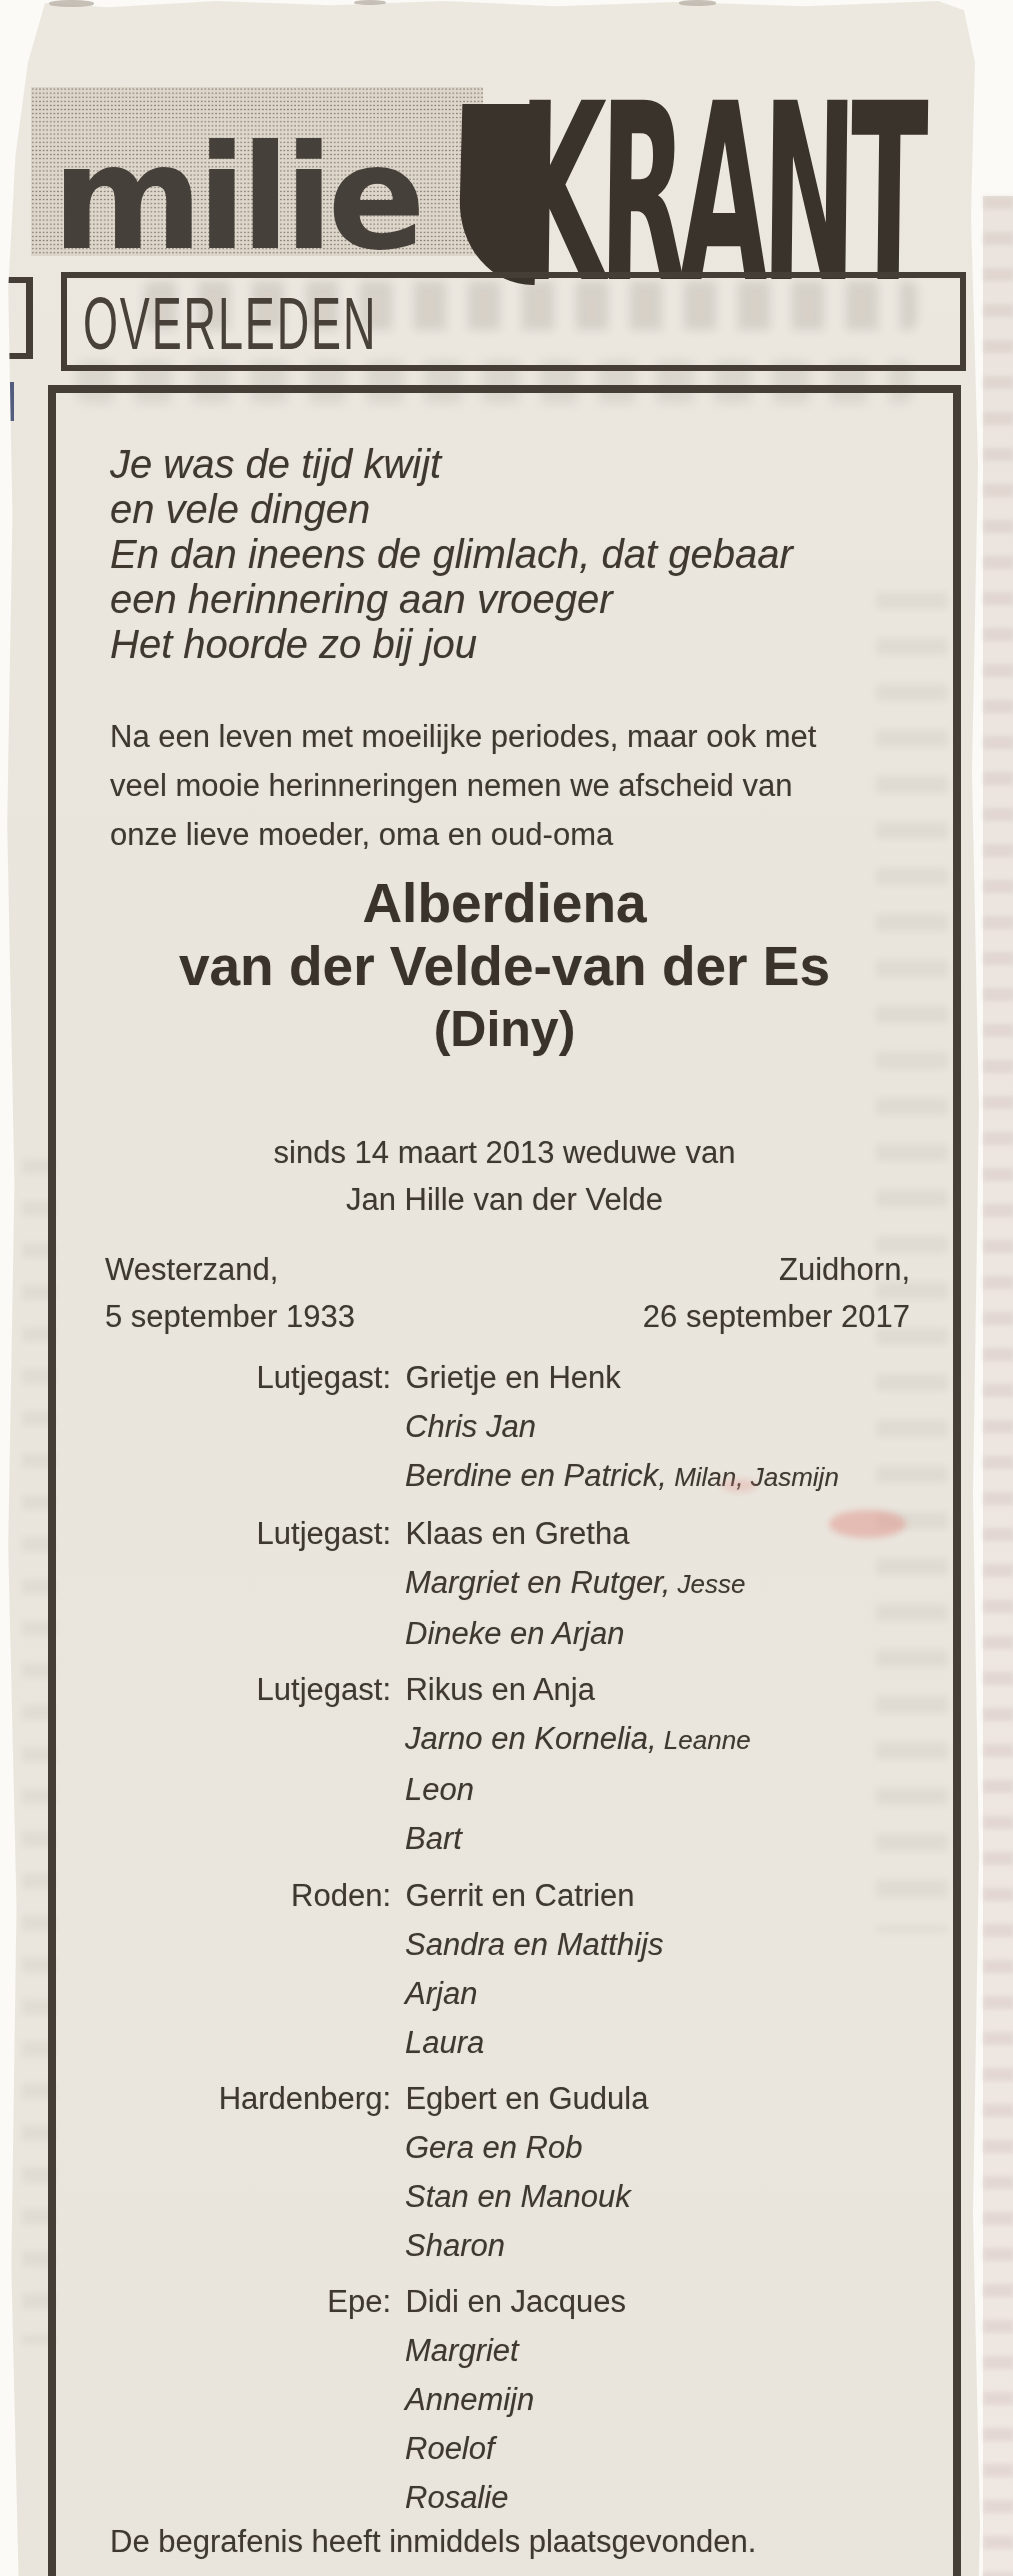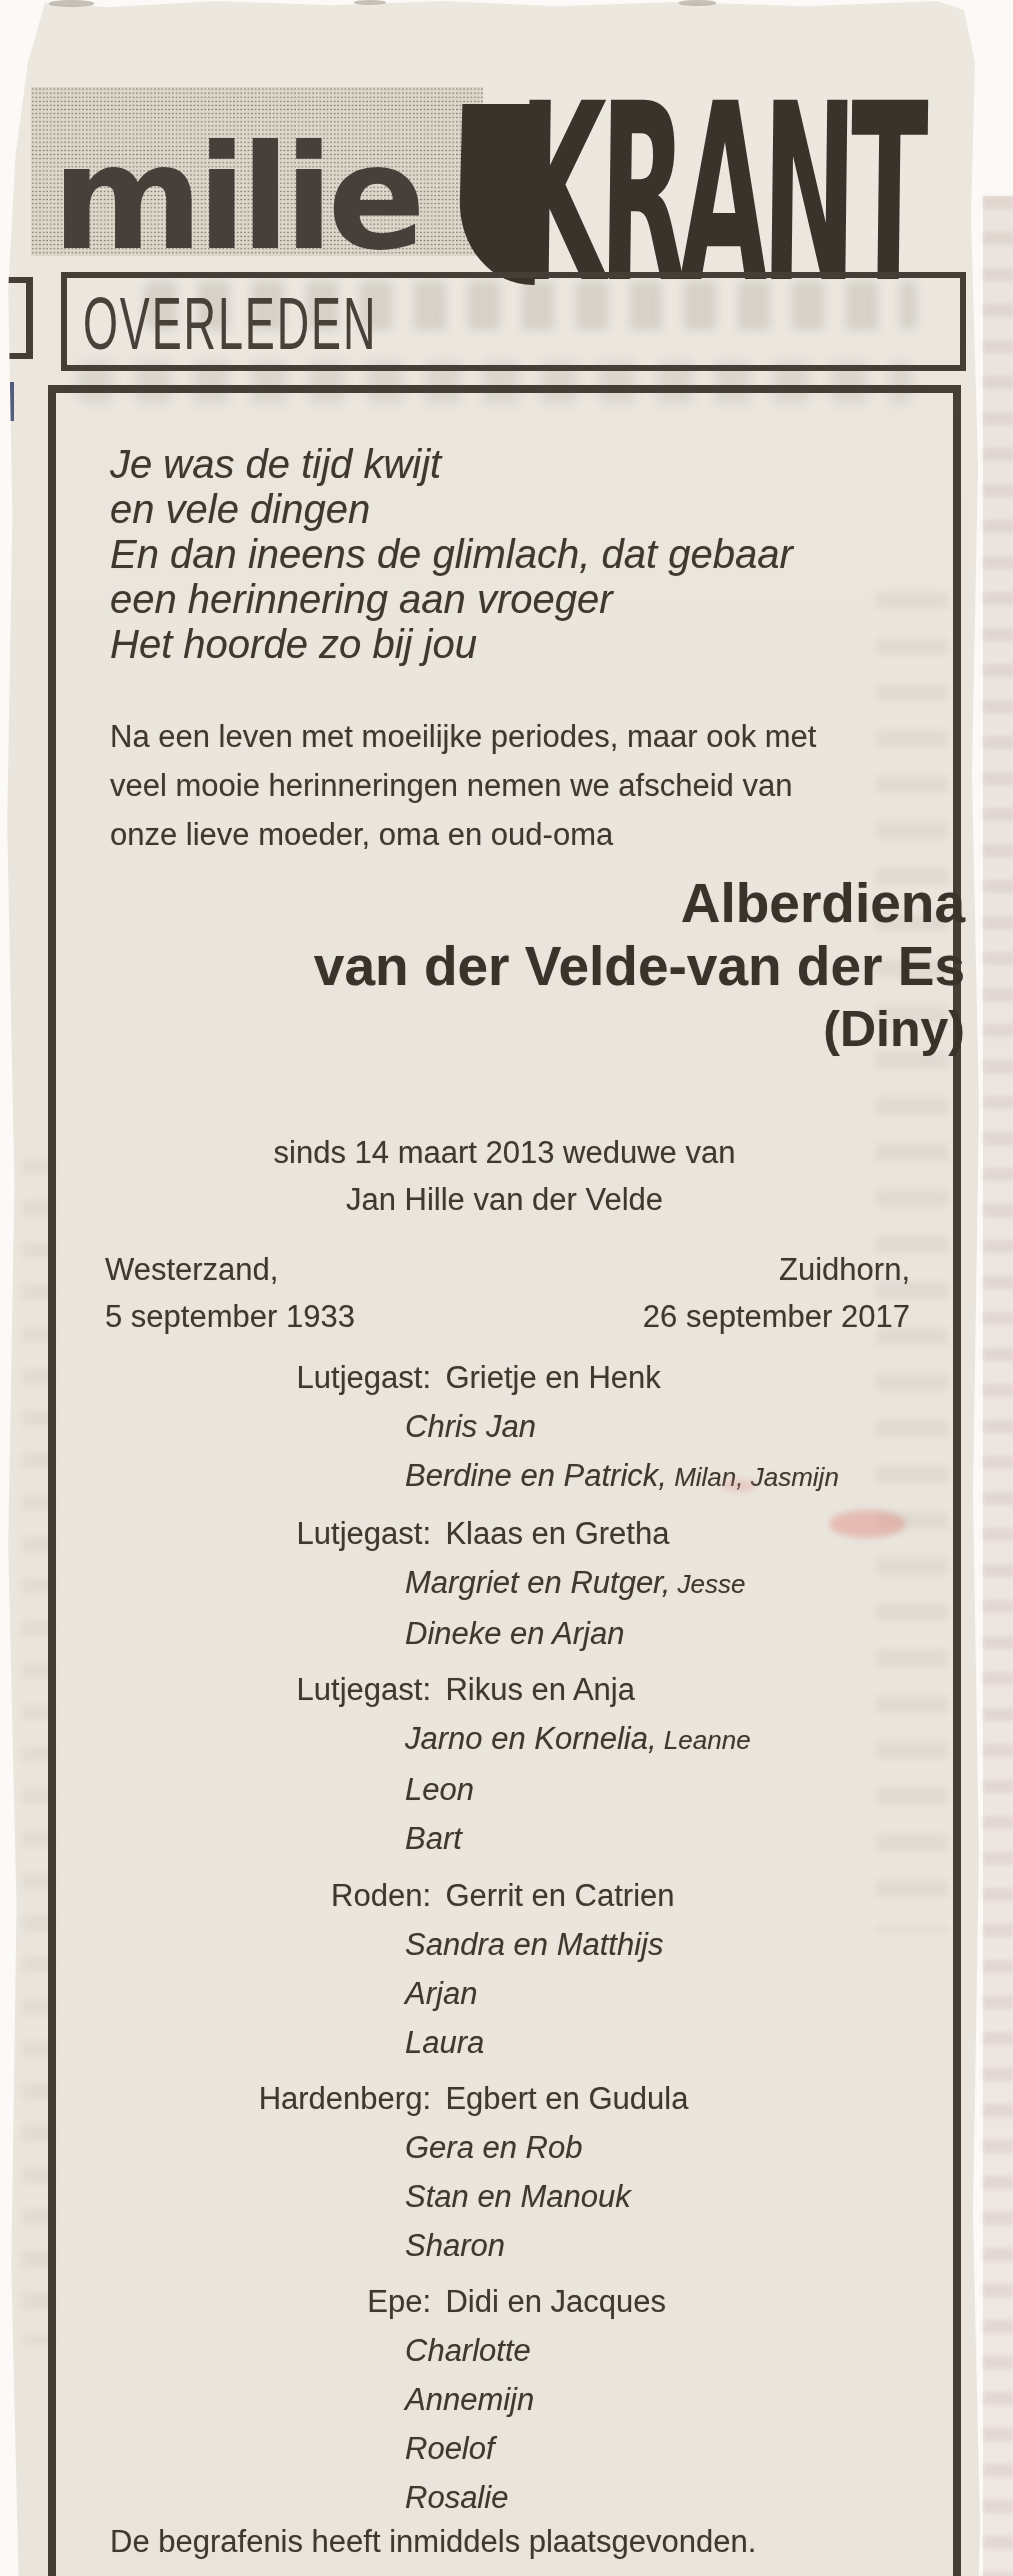--- a/index.html
+++ b/index.html
@@ -93,35 +93,35 @@
     position:absolute;left:48px;top:385px;width:913px;height:2427px;
     border:8.8px solid #453e36;box-sizing:border-box;
   }
   .content{
     position:absolute;inset:0;color:#3e382f;
     text-shadow:0 0 1px rgba(66,58,48,.30);
   }
   .blk{position:absolute;}
   .poem{left:54px;top:49px;font-style:italic;font-size:40px;line-height:45px;}
   .intro{left:54px;top:319px;font-size:31px;line-height:49px;}
-  .name-block{left:0;top:479px;width:100%;text-align:right;font-weight:bold;color:#39332b;margin-left:12px;}
+  .name-block{left:0;top:479px;width:100%;text-align:center;font-weight:bold;color:#39332b;}
   .name-first{font-size:55px;line-height:63px;}
   .name-last{font-size:55px;line-height:63px;}
   .name-nick{font-size:50px;line-height:63px;}
   .widow{left:0;top:736px;width:100%;text-align:center;font-size:31px;line-height:47px;}
   .dates-row{
     left:0;top:853px;width:100%;box-sizing:border-box;
     padding-left:49px;padding-right:43px;
     display:flex;justify-content:space-between;
     font-size:31px;line-height:47px;
   }
   .dates-right{text-align:right;}
   .family-list{left:0;top:960px;width:100%;font-size:31px;line-height:49px;}
   .family-group{margin-bottom:7.2px;}
-  .family-row{display:flex;margin-left:40px;}
+  .family-row{display:flex;}
   .family-place{width:335px;flex:0 0 335px;text-align:right;}
   .family-names{margin-left:14.4px;}
   .family-child{margin-left:349px;font-style:italic;}
   .child-small{font-size:26px;}
   .closing{left:54px;top:2125px;font-size:31px;line-height:48px;}
   
   .blue-mark{position:absolute;left:7.2px;top:382px;width:6.7px;height:39px;background:#2c3a63;opacity:.8;}
   .pink-smudge{position:absolute;background:#e08a80;border-radius:50%;filter:blur(3.1px);}
   .pink-1{left:829px;top:1510px;width:77px;height:28px;opacity:.45;}
   .pink-2{left:721px;top:1479px;width:36px;height:13.4px;opacity:.28;}
@@ -248,21 +248,21 @@
               </div>
               <div class="family-child"><span class="child-main">Gera en Rob</span></div>
               <div class="family-child"><span class="child-main">Stan en Manouk</span></div>
               <div class="family-child"><span class="child-main">Sharon</span></div>
             </div>
             <div class="family-group">
               <div class="family-row">
                 <div class="family-place">Epe:</div>
                 <div class="family-names">Didi en Jacques</div>
               </div>
-              <div class="family-child"><span class="child-main">Charlotte</span></div>
+              <div class="family-child"><span class="child-main">Margriet</span></div>
               <div class="family-child"><span class="child-main">Annemijn</span></div>
               <div class="family-child"><span class="child-main">Roelof</span></div>
               <div class="family-child"><span class="child-main">Rosalie</span></div>
             </div>
           </div>
 
         <div class="blk closing">
             <div class="closing-line">De begrafenis heeft inmiddels plaatsgevonden.</div>
             <div class="closing-line">Onze dank gaat uit naar de medewerkers en</div>
           </div>

